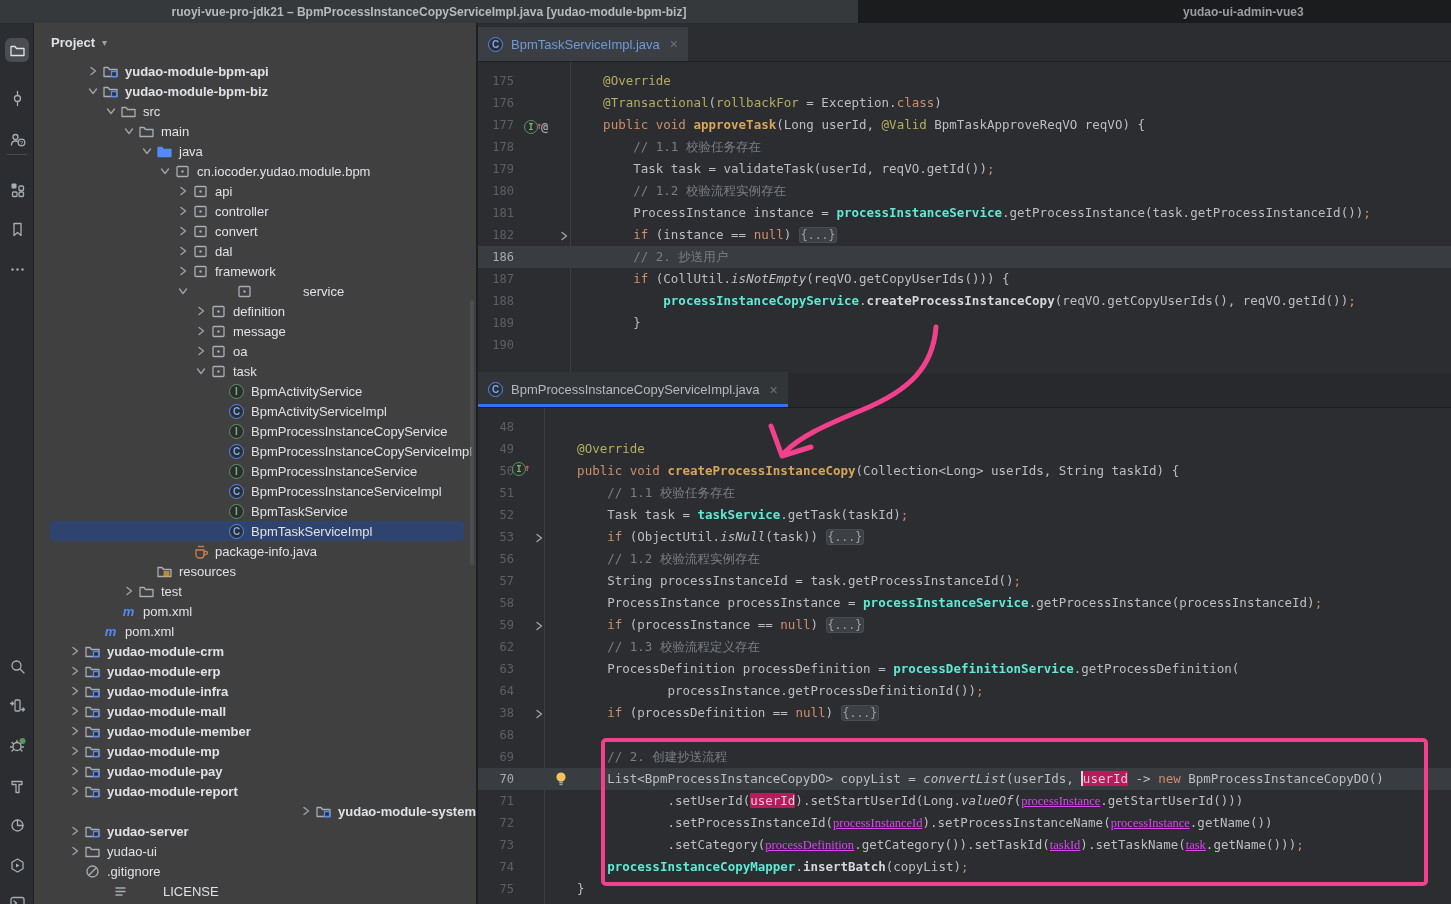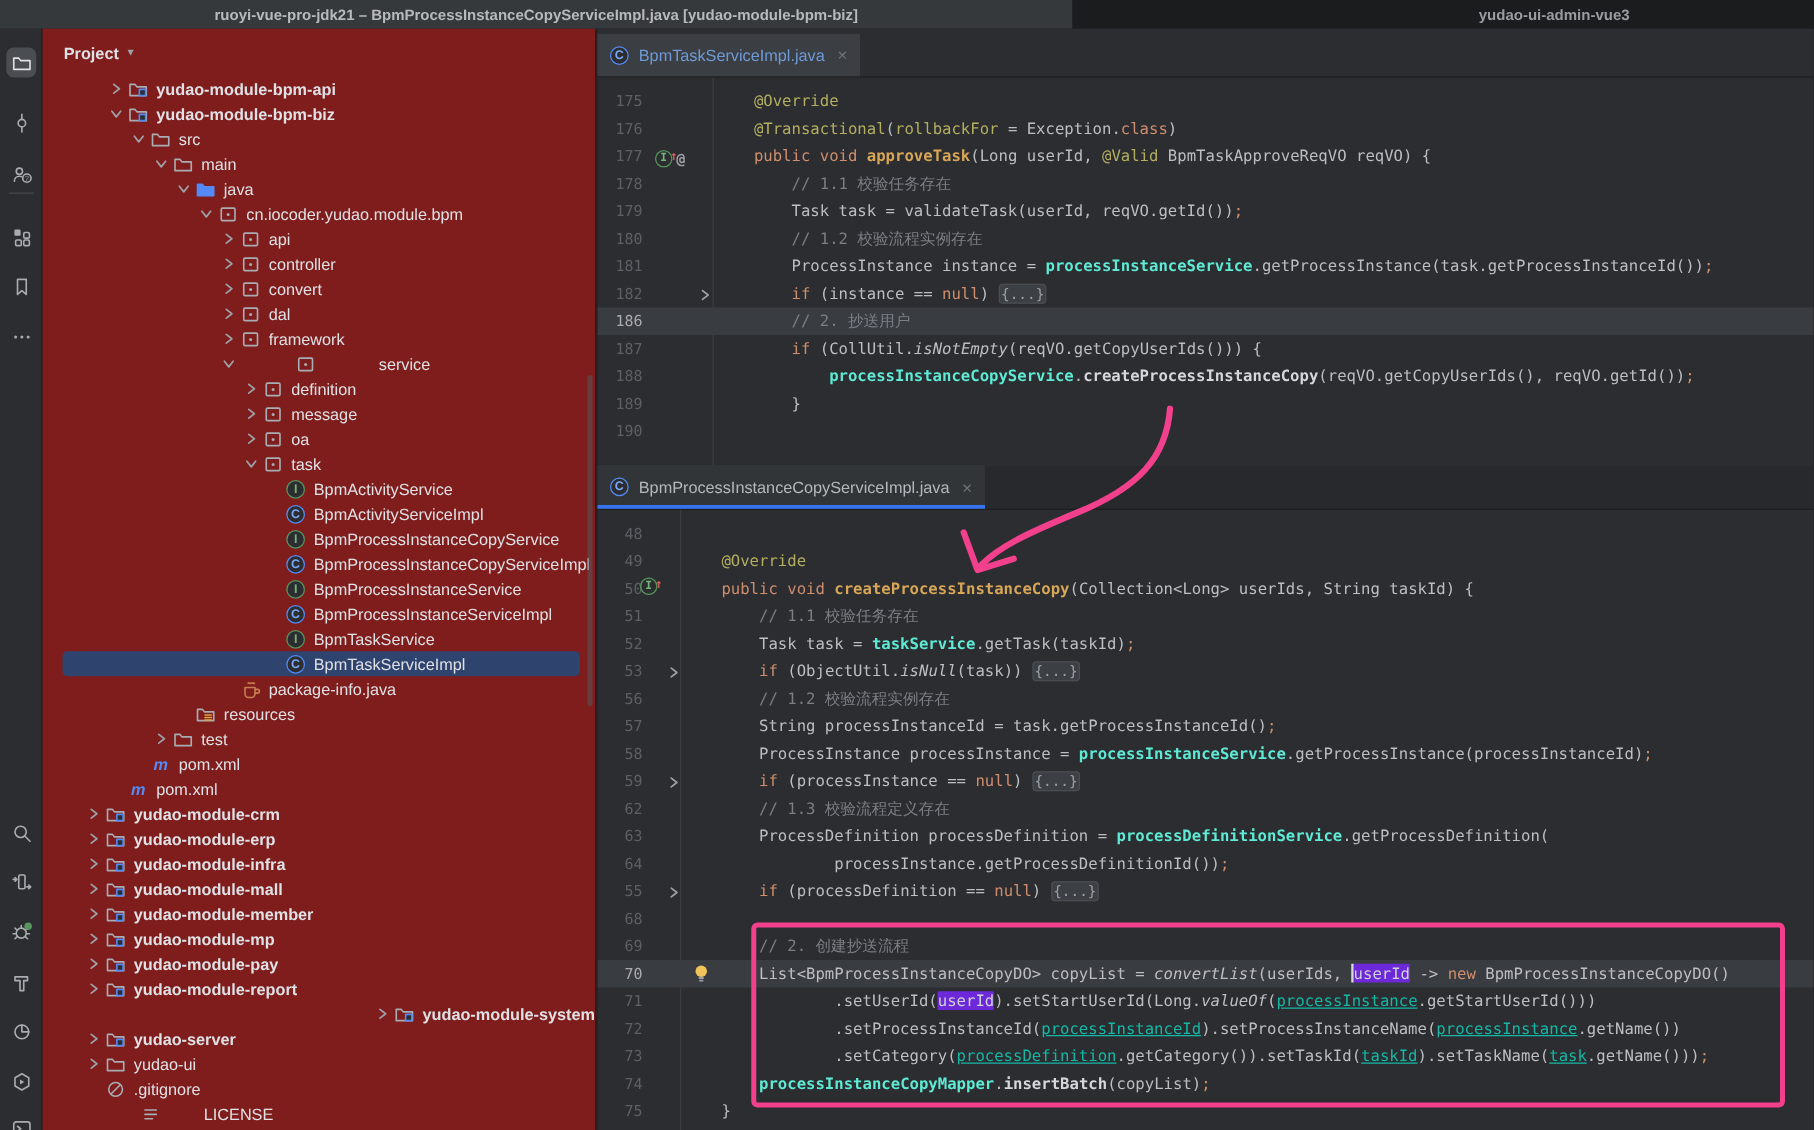--- a/index.html
+++ b/index.html
@@ -15,21 +15,21 @@
   .titlebar-right span{font-size:12px;font-weight:bold;color:#9a9da0;margin-left:325px;}
   
   .stripe{position:absolute;top:23px;left:0;width:34px;height:881px;background:#2b2d30;
           border-right:1px solid #1e1f22;box-sizing:border-box;}
   .aicon{position:absolute;left:5px;width:24px;height:24px;border-radius:6px;
          display:flex;align-items:center;justify-content:center;}
   .aicon svg{display:block;}
   .aicon.active{background:#4a4d51;}
   .stripe-div{position:absolute;left:7px;width:20px;height:1px;background:#45484c;}
   
-  .ppanel{position:absolute;top:23px;left:34px;width:443px;height:881px;background:#7f1d1d;
+  .ppanel{position:absolute;top:23px;left:34px;width:443px;height:881px;background:#404040;
           border-right:1px solid #1e1f22;box-sizing:border-box;overflow:hidden;}
   .phead{height:38px;display:flex;align-items:center;padding-left:17px;}
   .phead .ptitle{font-size:13px;font-weight:bold;color:#dfe1e5;}
   .phead .pchev{margin-left:7px;color:#9da0a6;font-size:10px;}
   .tree{position:relative;}
   .trow{height:20px;display:flex;align-items:center;font-size:13px;color:#dfe1e5;
         white-space:nowrap;position:relative;}
   .trow.sel::before{content:"";position:absolute;left:16px;right:12px;top:0;bottom:0;
         background:#2e436e;border-radius:4px;}
   .trow>*{position:relative;}
@@ -66,22 +66,22 @@
   .slot-fold{position:absolute;top:3px;color:#7b7f86;}
   .ed-top .slot-fold{left:80px;} .ed-bot .slot-fold{left:55px;}
   .slot-bulb{position:absolute;top:3px;}
   .ed-bot .slot-bulb{left:76px;}
   .ecode{position:absolute;top:0;white-space:pre;}
   .ed-top .ecode{left:95px;} .ed-bot .ecode{left:69px;}
   .t-p{color:#bcbec4;} .t-k{color:#cf8e6d;} .t-a{color:#b3ae60;}
   .t-d{color:#d8a657;font-weight:bold;} .t-f{color:#5eead4;font-weight:bold;}
   .t-c{color:#7a7e85;} .t-i{color:#bcbec4;font-style:italic;}
   .t-m{color:#d5d7dc;font-weight:bold;} .t-s{color:#cf8e6d;}
-  .t-g{color:#cfd2d6;background:#6d28d9;border-radius:1px;}
-  .t-u{color:#14b8a6;text-decoration:underline;}
+  .t-g{color:#cfd2d6;background:#be185d;border-radius:1px;}
+  .t-u{color:#d946ef;text-decoration:underline;font-family:Liberation Serif, serif;}
   .t-fold{color:#9da0a6;background:#3c3f44;border:1px solid #494d52;border-radius:3px;
           padding:0 1px;font-size:11.5px;}
   .t-crt{display:inline-block;width:1.5px;height:15px;background:#d6d8dc;vertical-align:-3px;}
   
   .ric{width:15px;height:15px;border-radius:50%;display:inline-flex;align-items:center;justify-content:center;
        font-size:10px;font-weight:bold;box-sizing:border-box;}
   .ric.i{border:1.4px solid #57965c;color:#73b578;background:#2b2d30;}
   .ric.c{border:1.4px solid #548af7;color:#7ba6f5;background:#2b2d30;}
   
   .gimpl{position:relative;width:14px;height:14px;border-radius:50%;border:1.4px solid #57965c;
@@ -839,21 +839,21 @@
       </div>
       <div class="eline">
         <span class="lnum">63</span>
         <span class="ecode"><span class="t-p">        ProcessDefinition processDefinition = </span><span class="t-f">processDefinitionService</span><span class="t-p">.getProcessDefinition(</span></span>
       </div>
       <div class="eline">
         <span class="lnum">64</span>
         <span class="ecode"><span class="t-p">                processInstance.getProcessDefinitionId())</span><span class="t-s">;</span></span>
       </div>
       <div class="eline">
-        <span class="lnum">55</span>
+        <span class="lnum">38</span>
         <span class="slot-fold"><svg width="12" height="12" viewBox="0 0 12 12" fill="none" stroke="#9da0a6" stroke-width="1.4" stroke-linecap="round" stroke-linejoin="round">
             <polyline points="4,2.5 8.5,6 4,9.5"></polyline>
           </svg></span>
         <span class="ecode"><span class="t-p">        </span><span class="t-k">if</span><span class="t-p"> (processDefinition == </span><span class="t-k">null</span><span class="t-p">) </span><span class="t-fold">{...}</span></span>
       </div>
       <div class="eline">
         <span class="lnum">68</span>
         <span class="ecode"></span>
       </div>
       <div class="eline">

